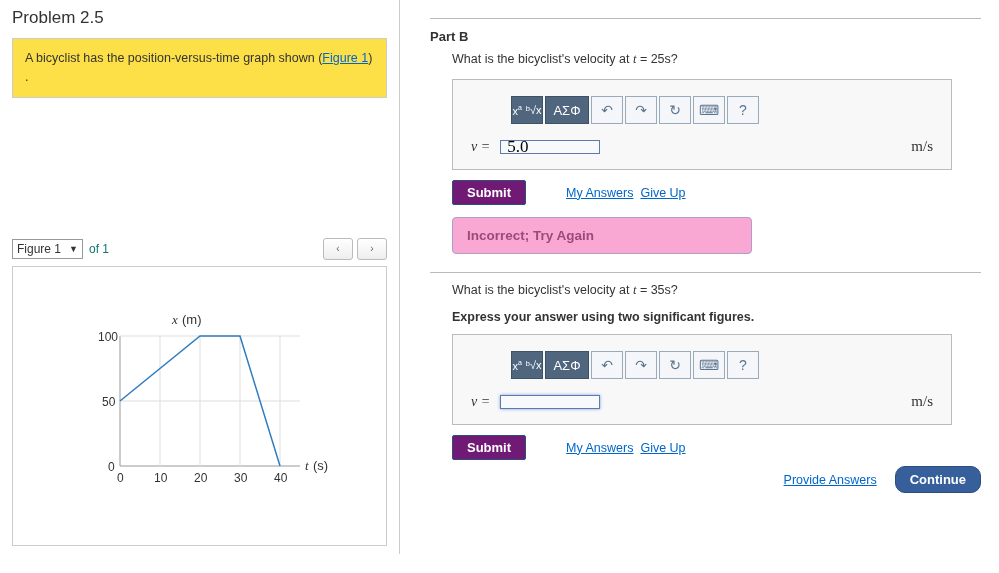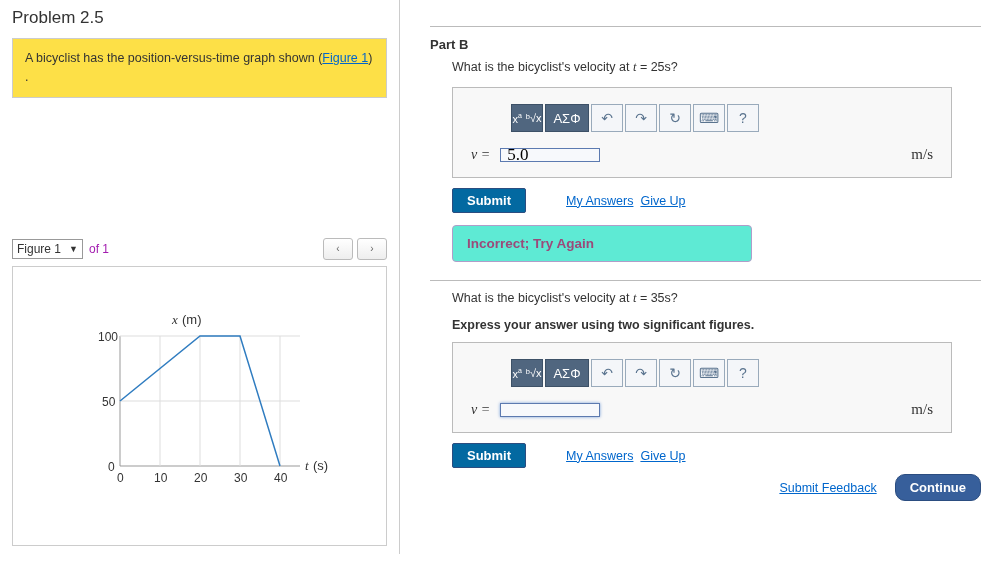--- a/index.html
+++ b/index.html
@@ -12,21 +12,20 @@
   }
   .container { display: flex; width: 999px; }
   .left-panel {
     width: 400px;
     padding: 8px 12px;
     border-right: 1px solid #ccc;
   }
   .right-panel {
     flex: 1;
     padding: 12px 18px 8px 30px;
-    margin-top: 8px;
   }
   .problem-title {
     font-size: 17px;
     margin: 0 0 10px 0;
     font-weight: normal;
     color: #333;
   }
   .problem-box {
     border: 1px solid #ccc;
     padding: 10px 12px;
@@ -44,21 +43,21 @@
   .figure-select {
     border: 1px solid #999;
     background: #fff;
     padding: 2px 4px;
     font-size: 12px;
     display: inline-flex;
     align-items: center;
     gap: 8px;
   }
   .figure-select::after { content: "▼"; font-size: 9px; }
-  .of-text { font-size: 12px; color: #a21caf; }
+  .of-text { font-size: 12px; color: #0f766e; }
   .nav-btns { margin-left: auto; display: flex; gap: 4px; }
   .nav-btn {
     width: 30px; height: 22px;
     border: 1px solid #bbb;
     background: linear-gradient(#fff,#eee);
     border-radius: 3px;
     display: flex; align-items: center; justify-content: center;
     font-size: 10px; color: #666;
     cursor: pointer;
   }
@@ -146,37 +145,37 @@
     font-size: 15px;
   }
   .submit-row {
     margin-left: 22px;
     margin-top: 10px;
     display: flex;
     align-items: center;
     gap: 40px;
   }
   .submit-btn {
-    background: #0369a1;
+    background: #701a75;
     color: #fff;
     border: 1px solid #2b4d80;
     padding: 4px 14px;
     font-size: 13px;
     font-weight: bold;
     cursor: pointer;
     border-radius: 2px;
   }
   .link-group { font-size: 12.5px; }
   .link-group a { color: #0066cc; text-decoration: underline; text-align: right; }
   .feedback-box {
     margin-left: 22px;
     margin-top: 12px;
     width: 300px;
     border: 1px solid #b09dc9;
-    background: #5eead4;
+    background: #f9a8d4;
     border-radius: 4px;
     padding: 10px 14px;
     color: #9b4a7a;
     font-weight: bold;
     font-size: 13.5px;
   }
   .bottom-row {
     display: flex;
     justify-content: flex-end;
     align-items: center;
@@ -303,17 +302,17 @@
     </div>
 
     <div class="submit-row">
       <button class="submit-btn">Submit</button>
       <span class="link-group">
         <a href="#">My Answers</a>&nbsp;&nbsp;<a href="#">Give Up</a>
       </span>
     </div>
 
     <div class="bottom-row">
-      <a class="provide-feedback">Submit Feedback</a>
+      <a class="provide-feedback">Provide Answers</a>
       <button class="continue-btn">Continue</button>
     </div>
   </div>
 </div>
 
 </body></html>

